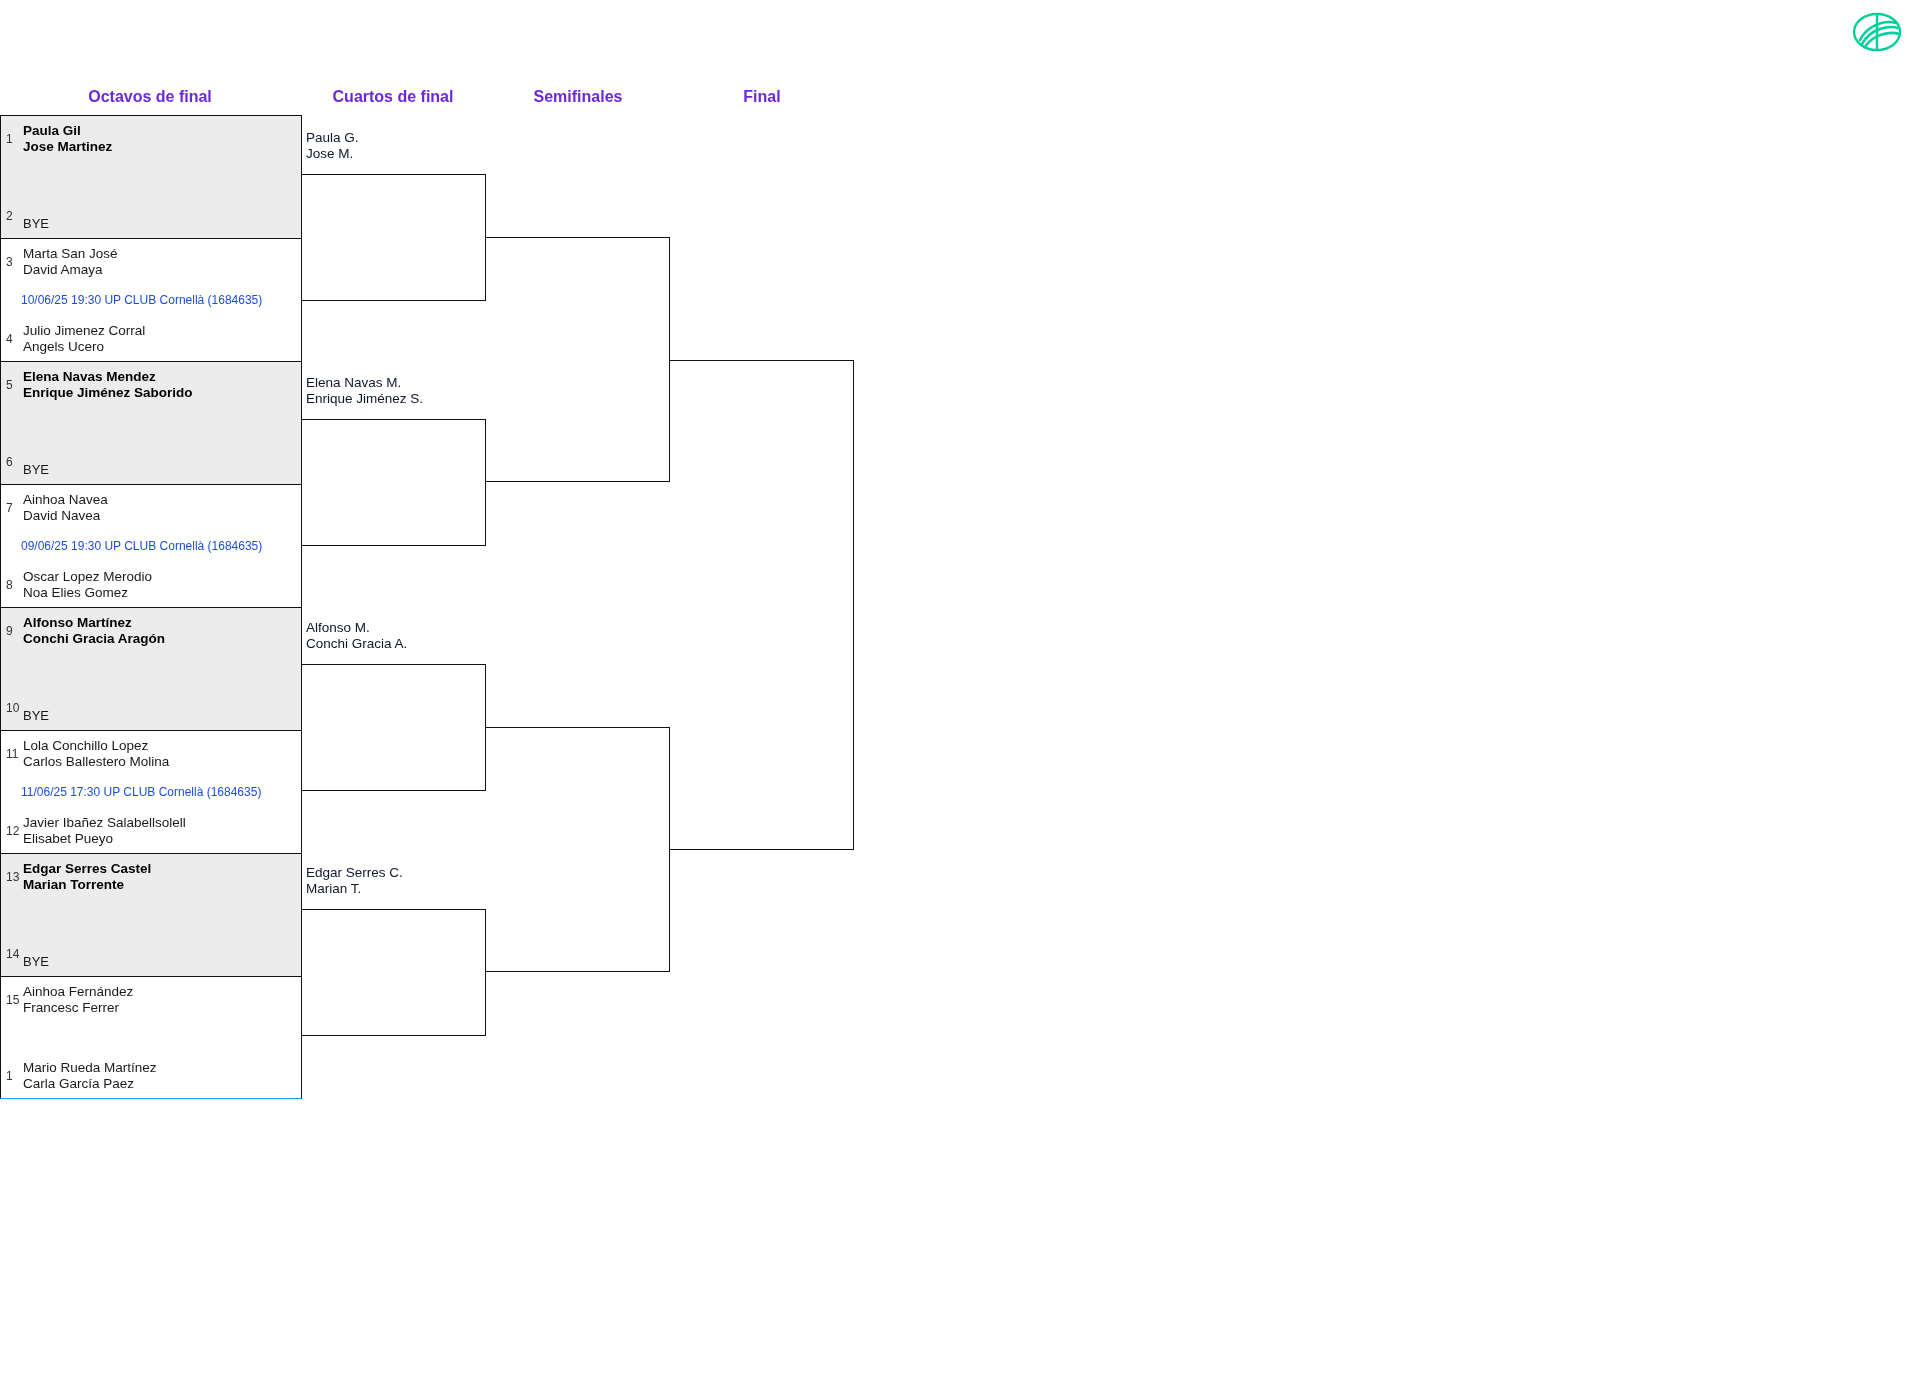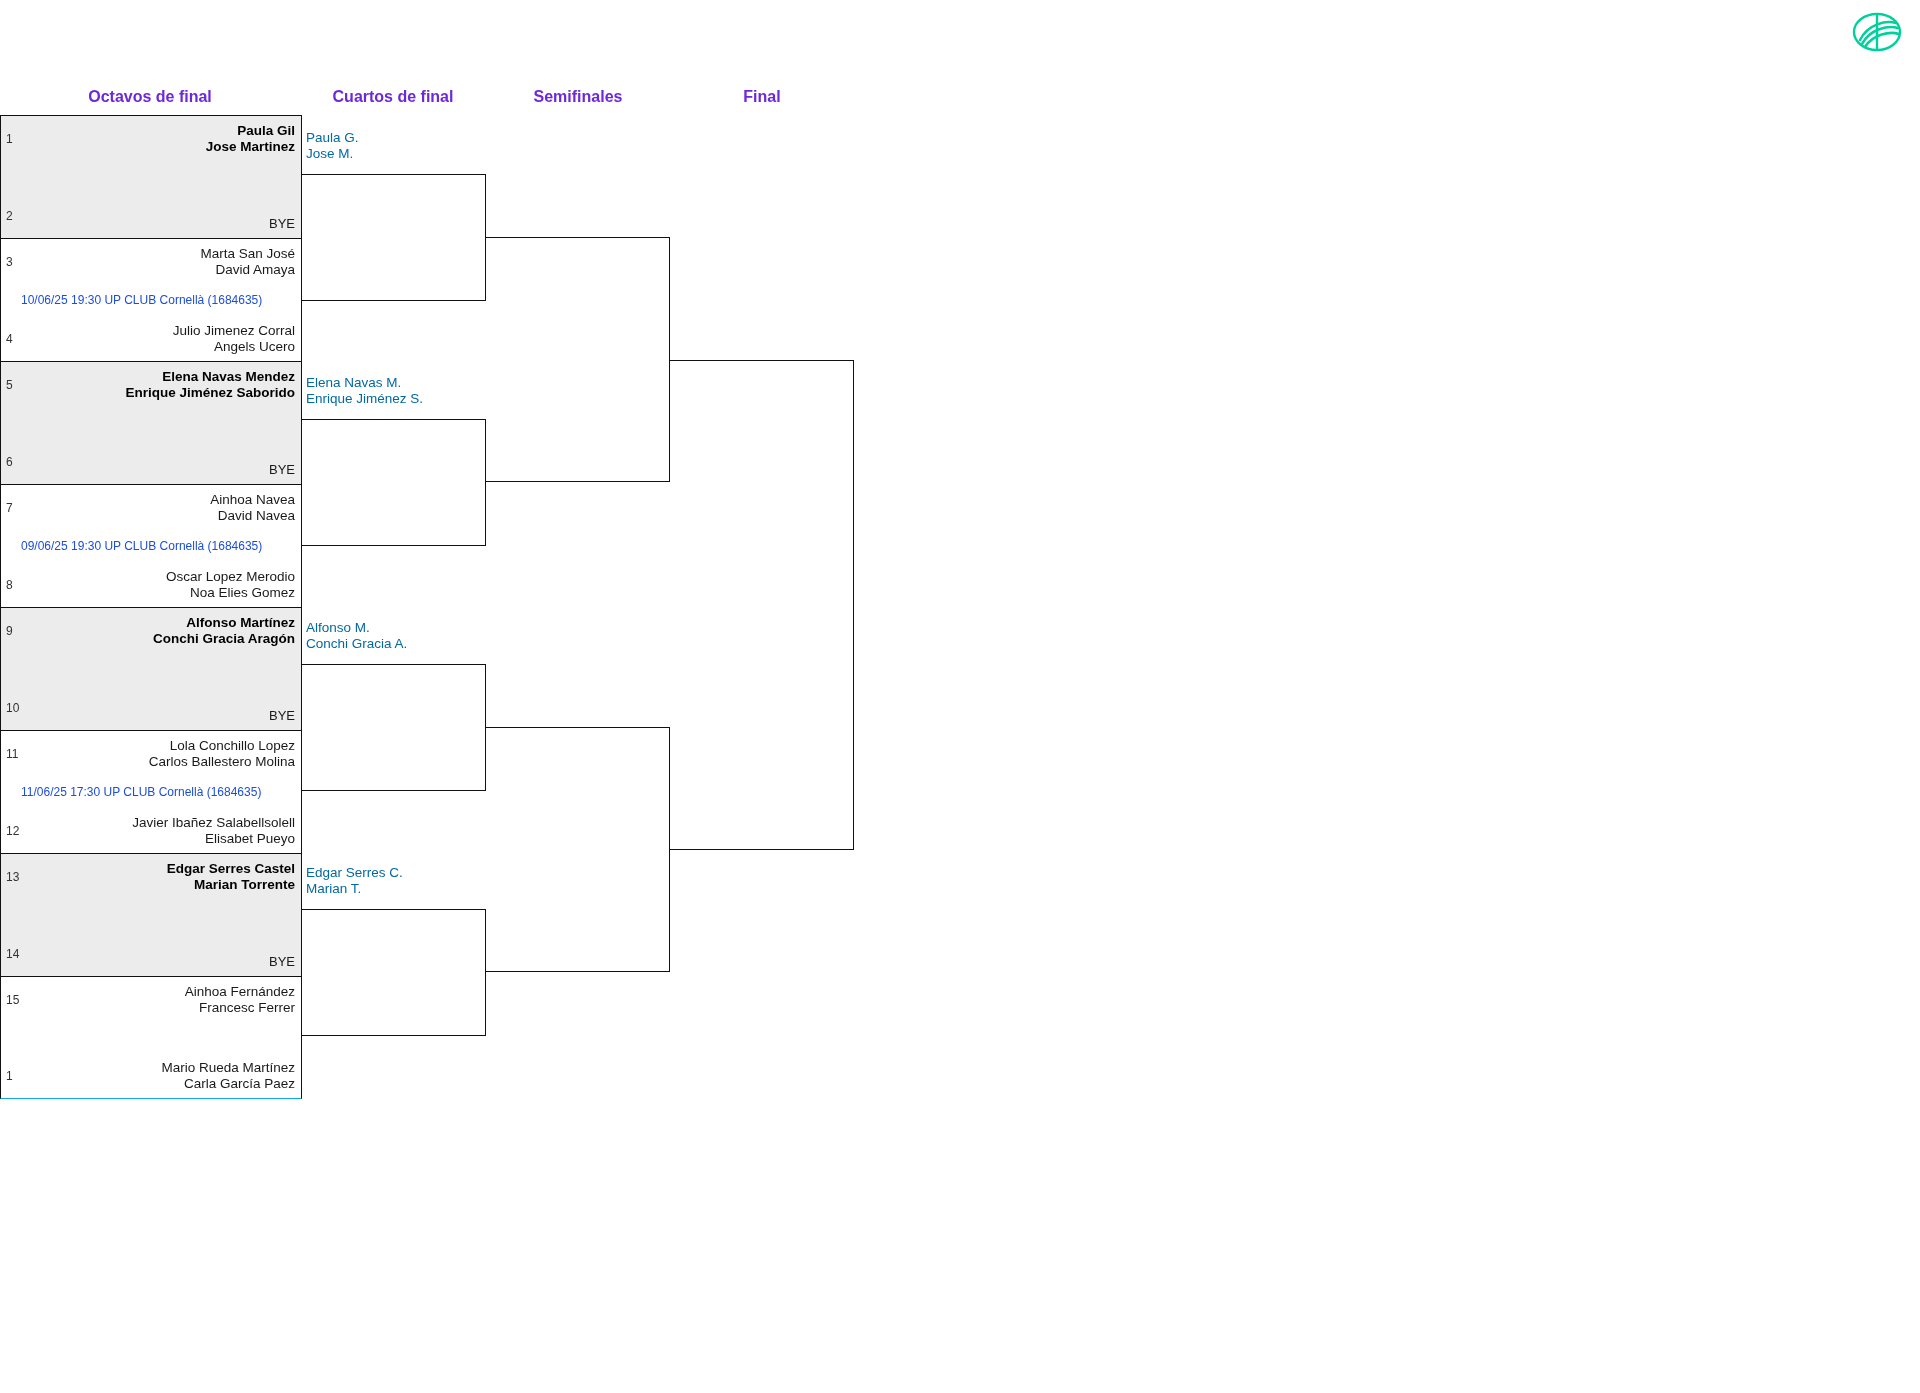--- a/index.html
+++ b/index.html
@@ -43,42 +43,42 @@
 
   .seed {
     position: absolute; left: 5px; font-size: 12px; color: #333;
     line-height: 14px;
   }
   .seed.top { top: 16px; }
   .seed.bot { bottom: 15px; }
 
   .team {
     position: absolute; left: 22px; right: 6px;
-    font-size: 13.5px; line-height: 15.5px; color: #1a1a1a; text-align: right;
+    font-size: 13.5px; line-height: 15.5px; color: #1a1a1a;
   }
   .team.top { top: 7px; }
   .team.bot { bottom: 7px; }
   .team.bold { font-weight: bold; color: #000; }
   .team .ln { display: block; white-space: nowrap; overflow: hidden; }
   .bye { font-size: 13px; line-height: 15.5px; }
 
   .meta {
     position: absolute; left: 20px; right: 4px;
     top: 50%; transform: translateY(-50%);
     font-size: 12px; line-height: 15px; color: #1d4ed8; white-space: nowrap;
   }
 
   
   .r2-box {
     position: absolute; left: 302px; width: 184px;
     border: 1px solid #111; border-left: none;
   }
   .r2-label {
     position: absolute; left: 306px; width: 190px;
-    font-size: 13.5px; line-height: 15.5px; color: #0369a1;
+    font-size: 13.5px; line-height: 15.5px; color: #0f172a;
   }
   .r2-label .ln { display: block; white-space: nowrap; }
 
   
   .r3-box {
     position: absolute; left: 486px; width: 184px;
     border: 1px solid #111; border-left: none;
   }
 
   

